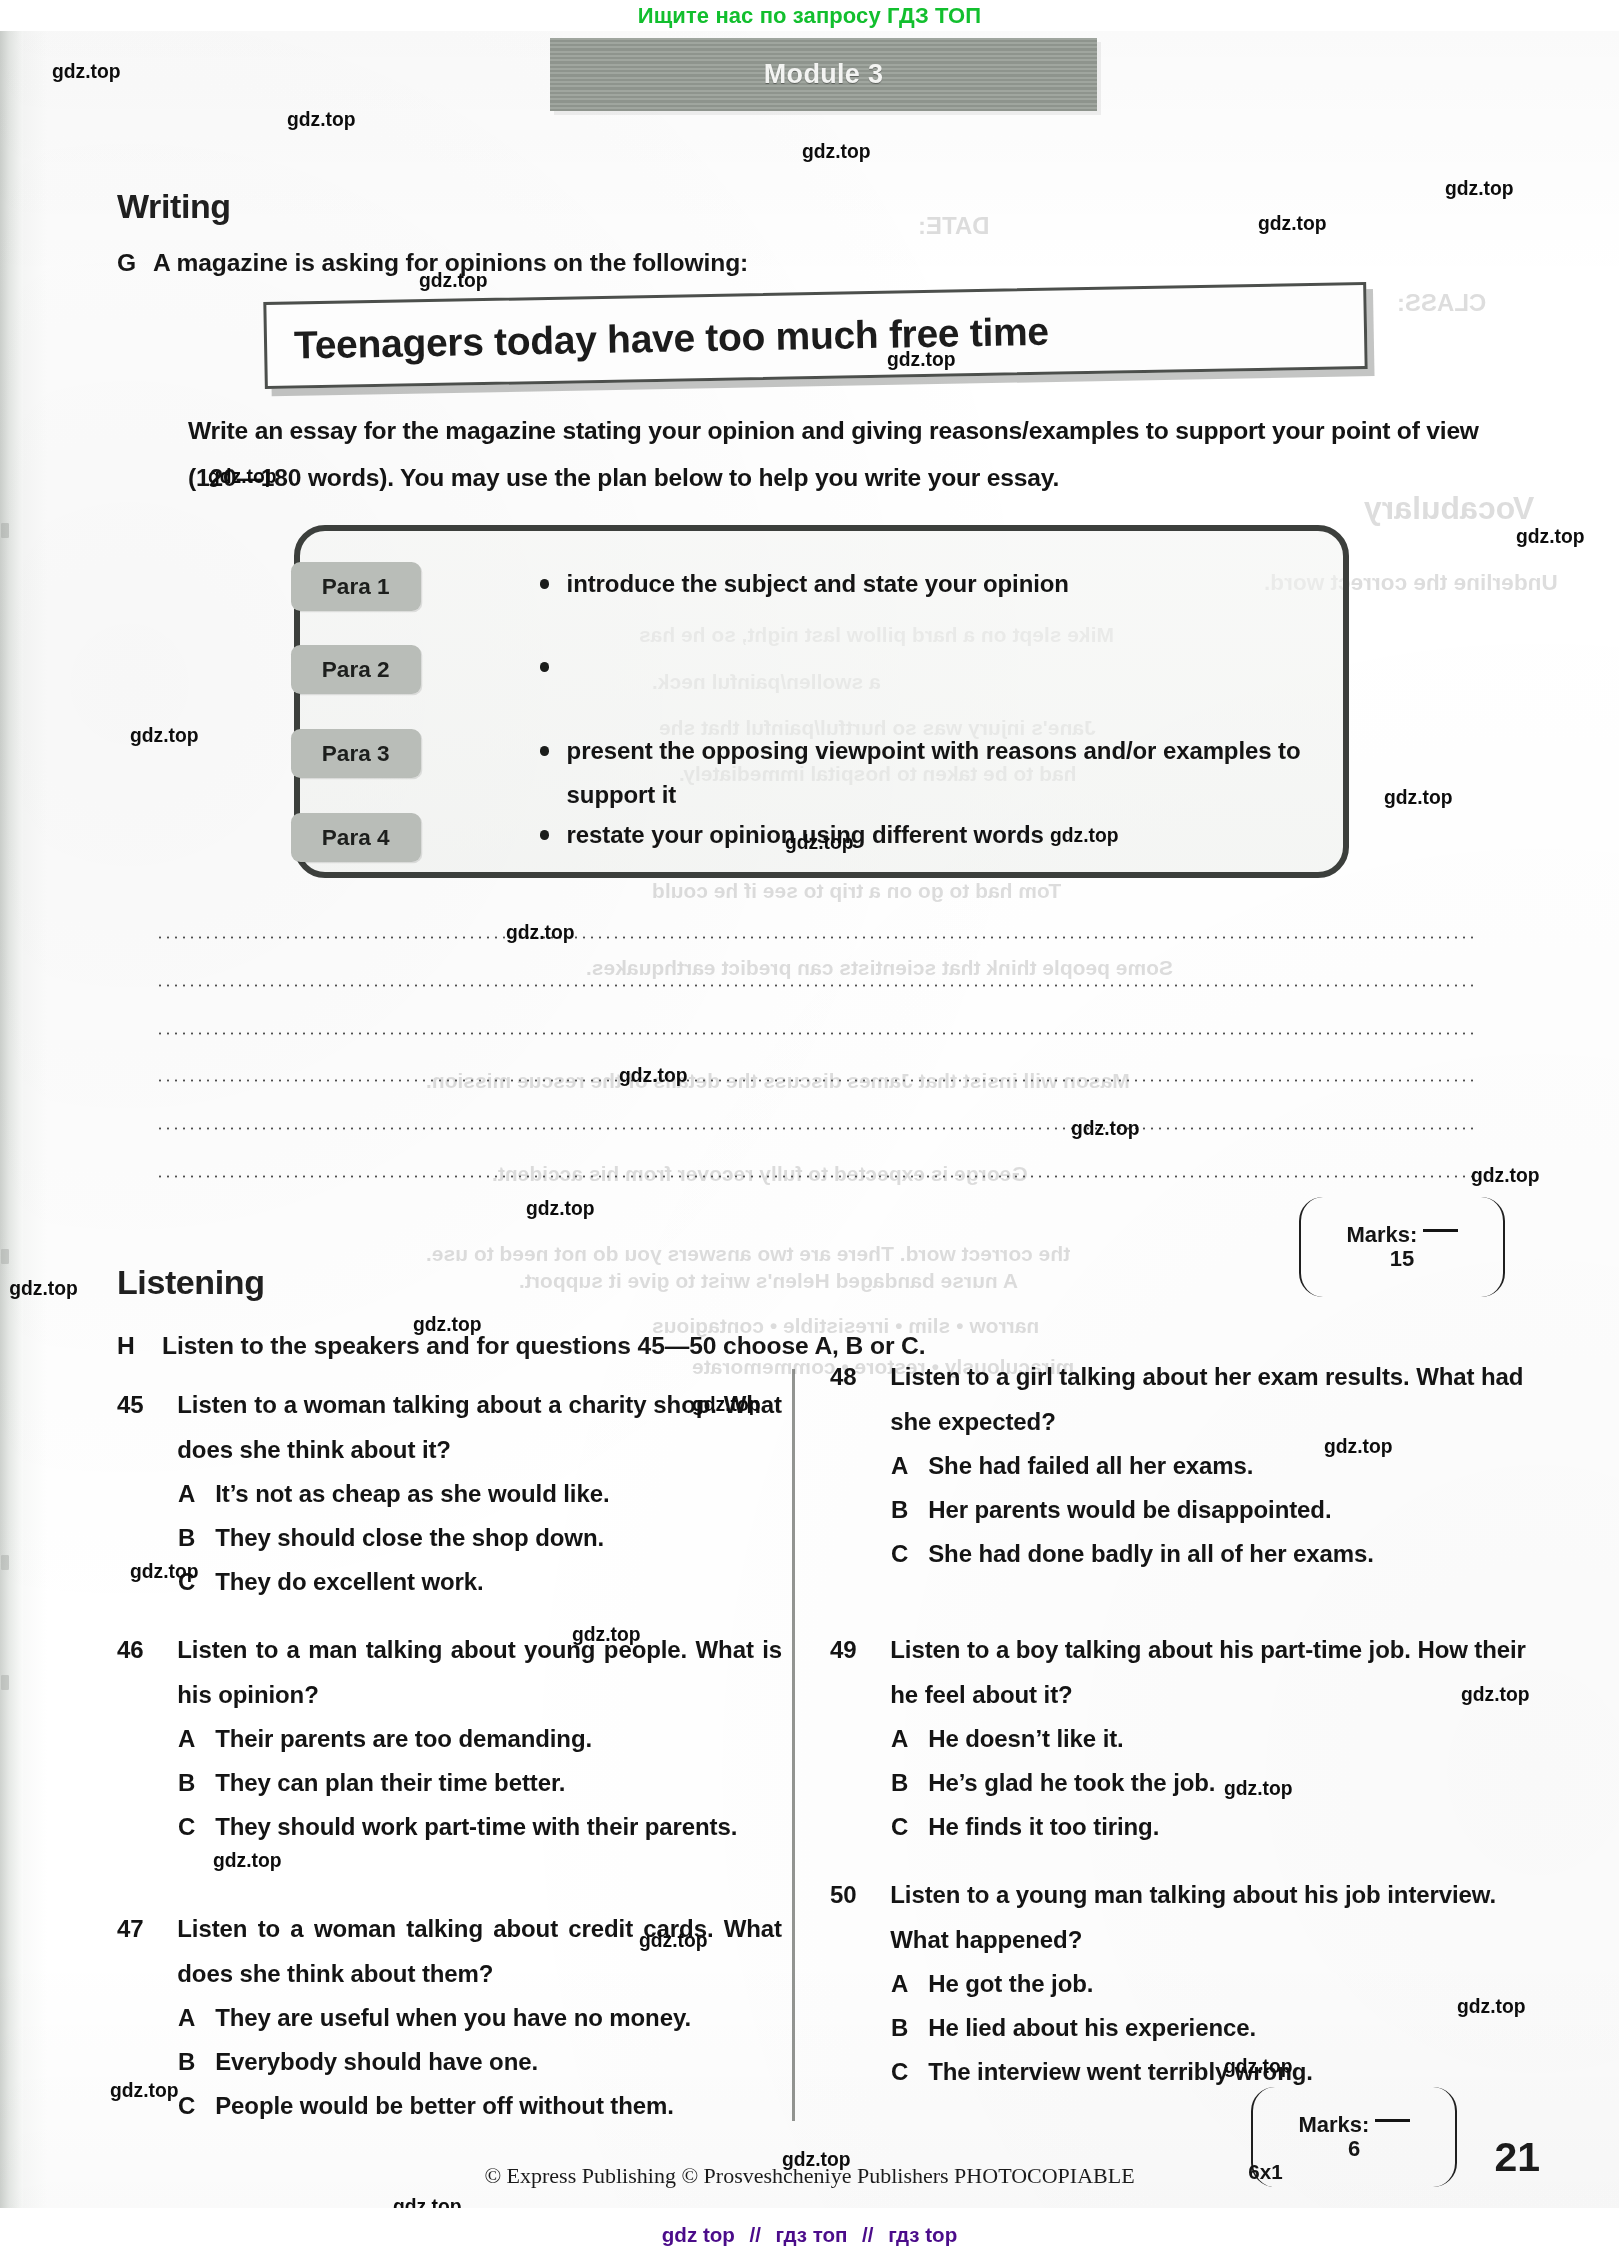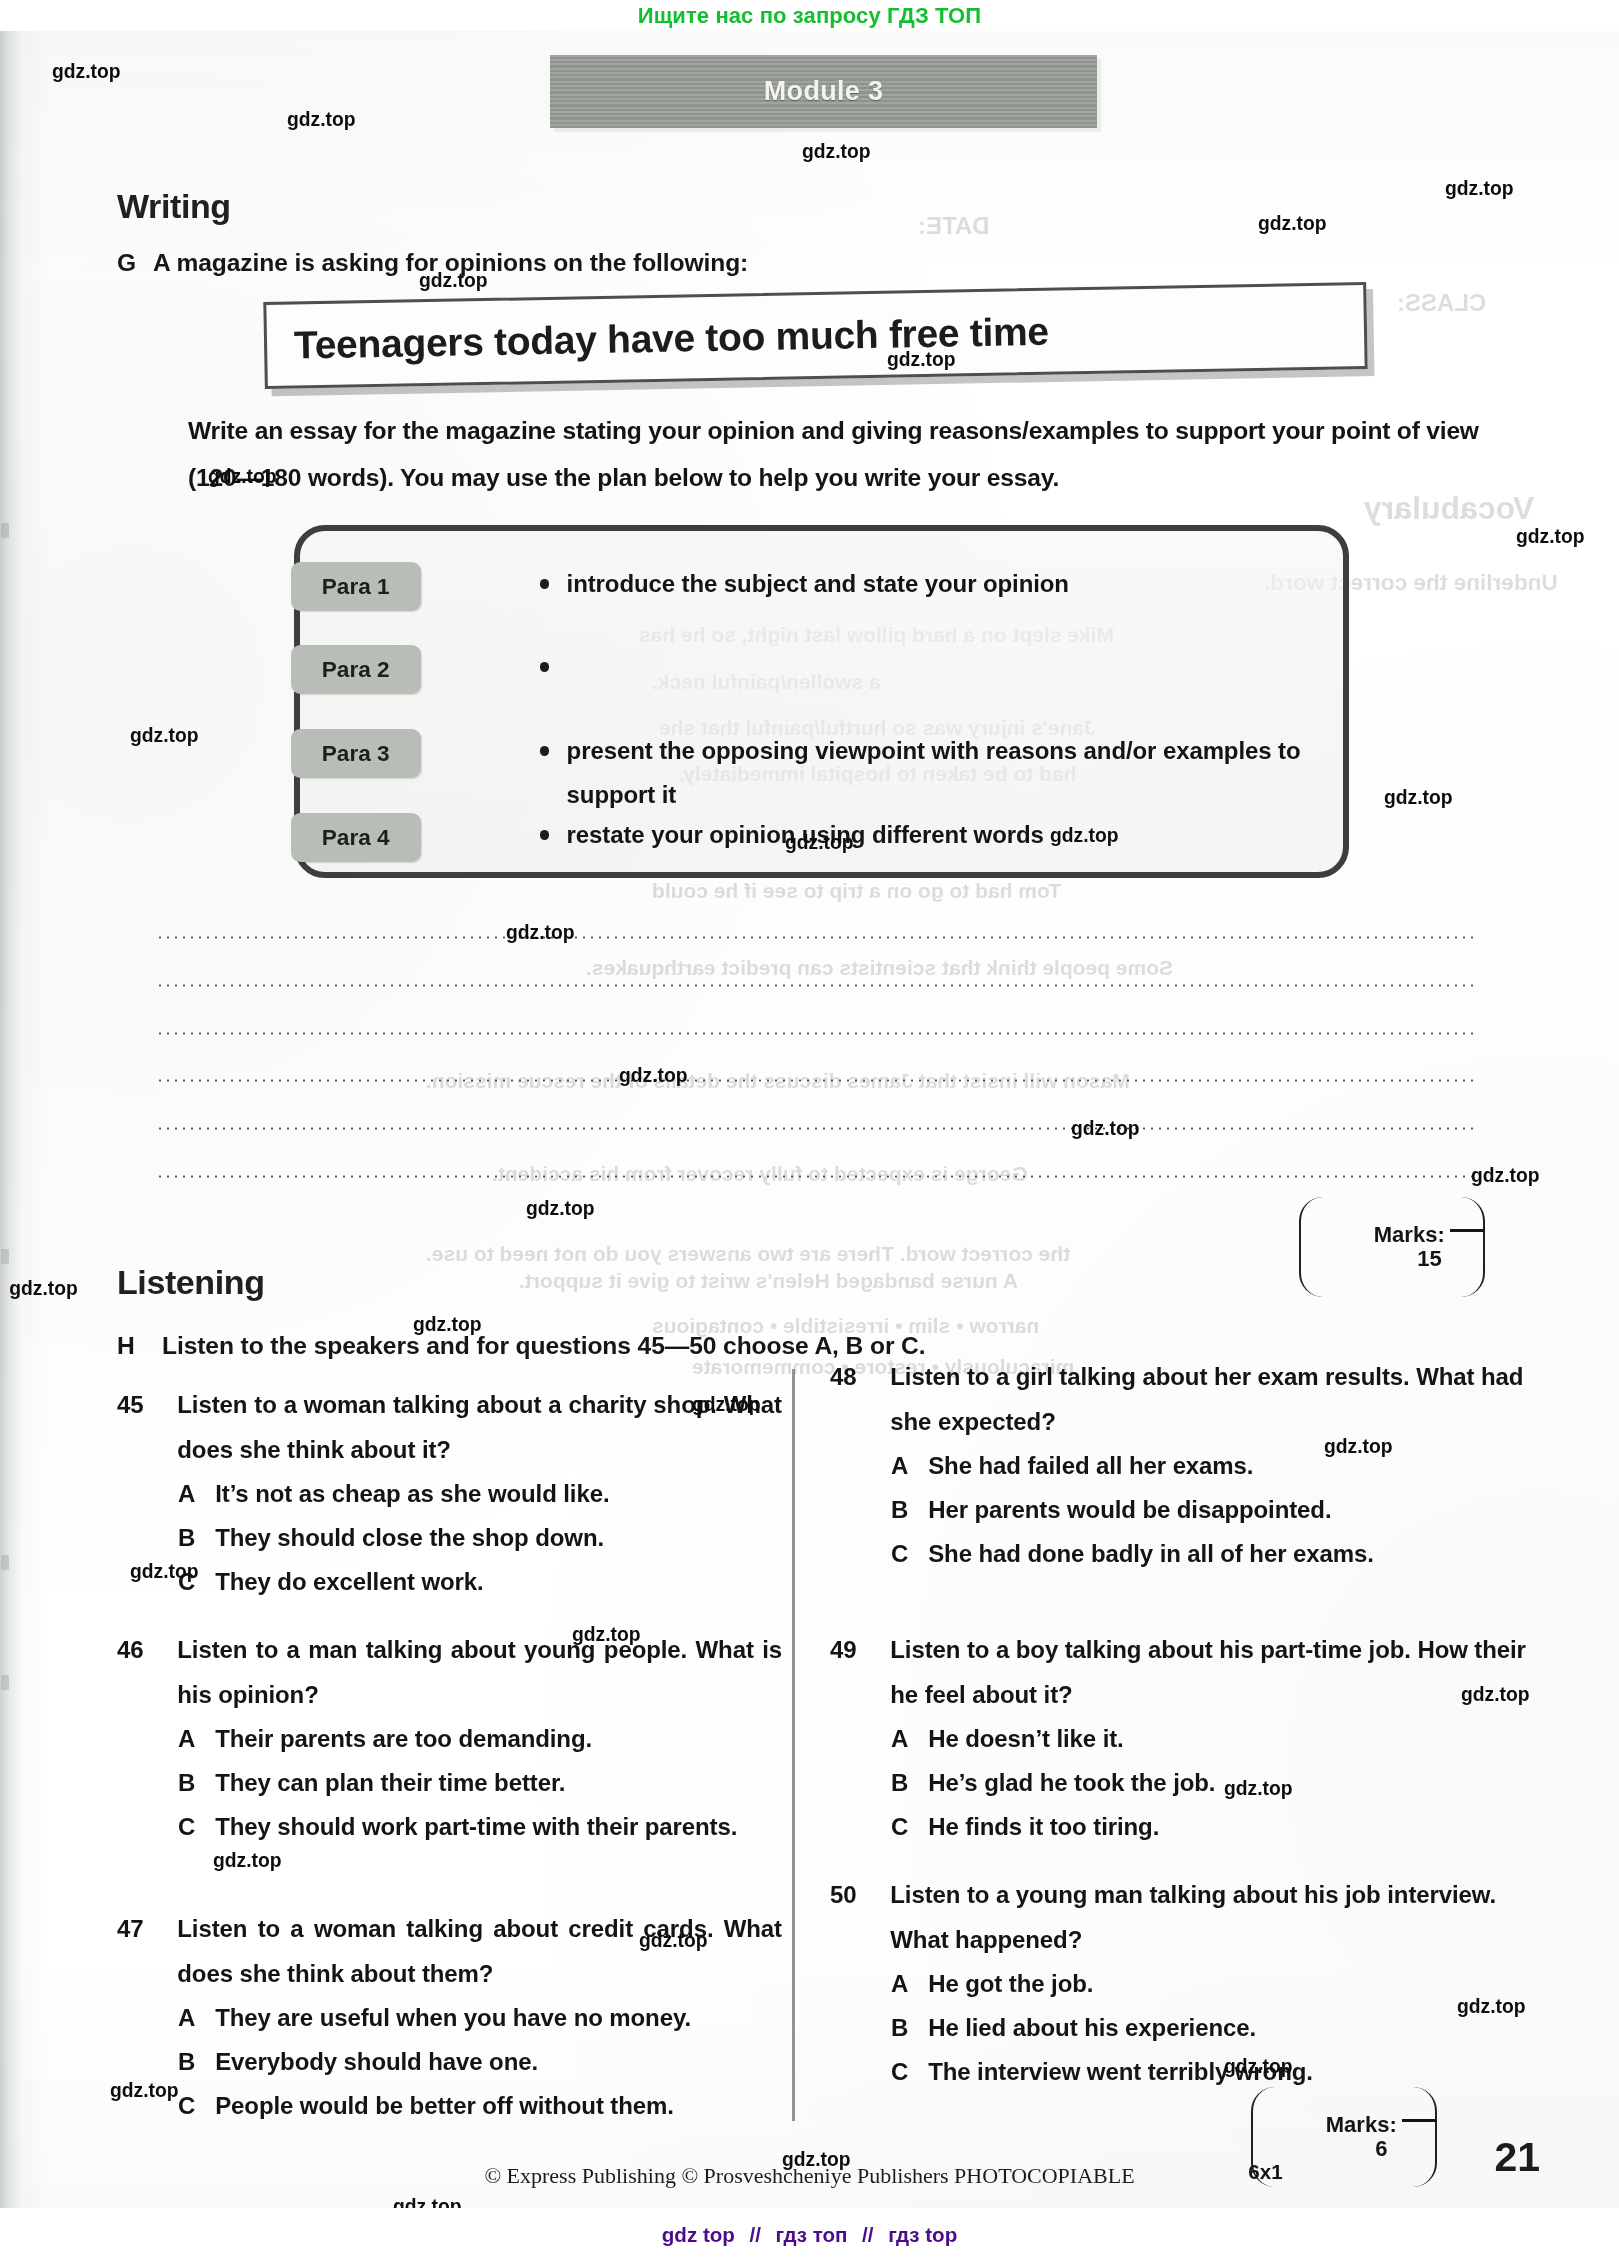--- a/index.html
+++ b/index.html
@@ -76,21 +76,21 @@
     font-weight: 700;
     white-space: nowrap;
   }
 
   
   .content { position: absolute; inset: 0; z-index: 5; }
 
   
   #module-bar {
     position: absolute;
-    left: 550px; top: 24px;
+    left: 550px; top: 7px;
     width: 547px; height: 73px;
     background:
       repeating-linear-gradient(0deg, #8e948d 0 0.7px, #a0a69f 0.7px 1.3px),
       #979d96;
     display: flex; align-items: center; justify-content: center;
     box-shadow: 4px 4px 0 rgba(0,0,0,.06);
   }
   #module-bar .module-label {
     color: #f3f4f2;
     font-size: 27px;
@@ -210,22 +210,22 @@
     height: 4.7px;
     background-image: radial-gradient(circle, #3a3a3a 0 1.1px, rgba(0,0,0,0) 1.3px);
     background-size: 8px 4.7px;
     background-repeat: repeat-x;
     opacity: .9;
   }
 
   
   .marks-box {
     position: absolute;
-    width: 186px; height: 100px;
-    display: flex; align-items: center; justify-content: flex-end;
+    width: 206px; height: 100px;
+    display: flex; align-items: center; justify-content: center;
   }
   .marks-box .paren {
     position: absolute;
     top: 0; height: 100px; width: 24px;
     border: 2.7px solid #1f1f1f;
     border-top: none; border-bottom: none;
   }
   .marks-box .paren.left  { left: 0;  border-right: none; border-radius: 80px 0 0 80px; }
   .marks-box .paren.right { right: 0; border-left: none;  border-radius: 0 80px 80px 0; }
   .marks-inner { text-align: center; color: #151515; }

